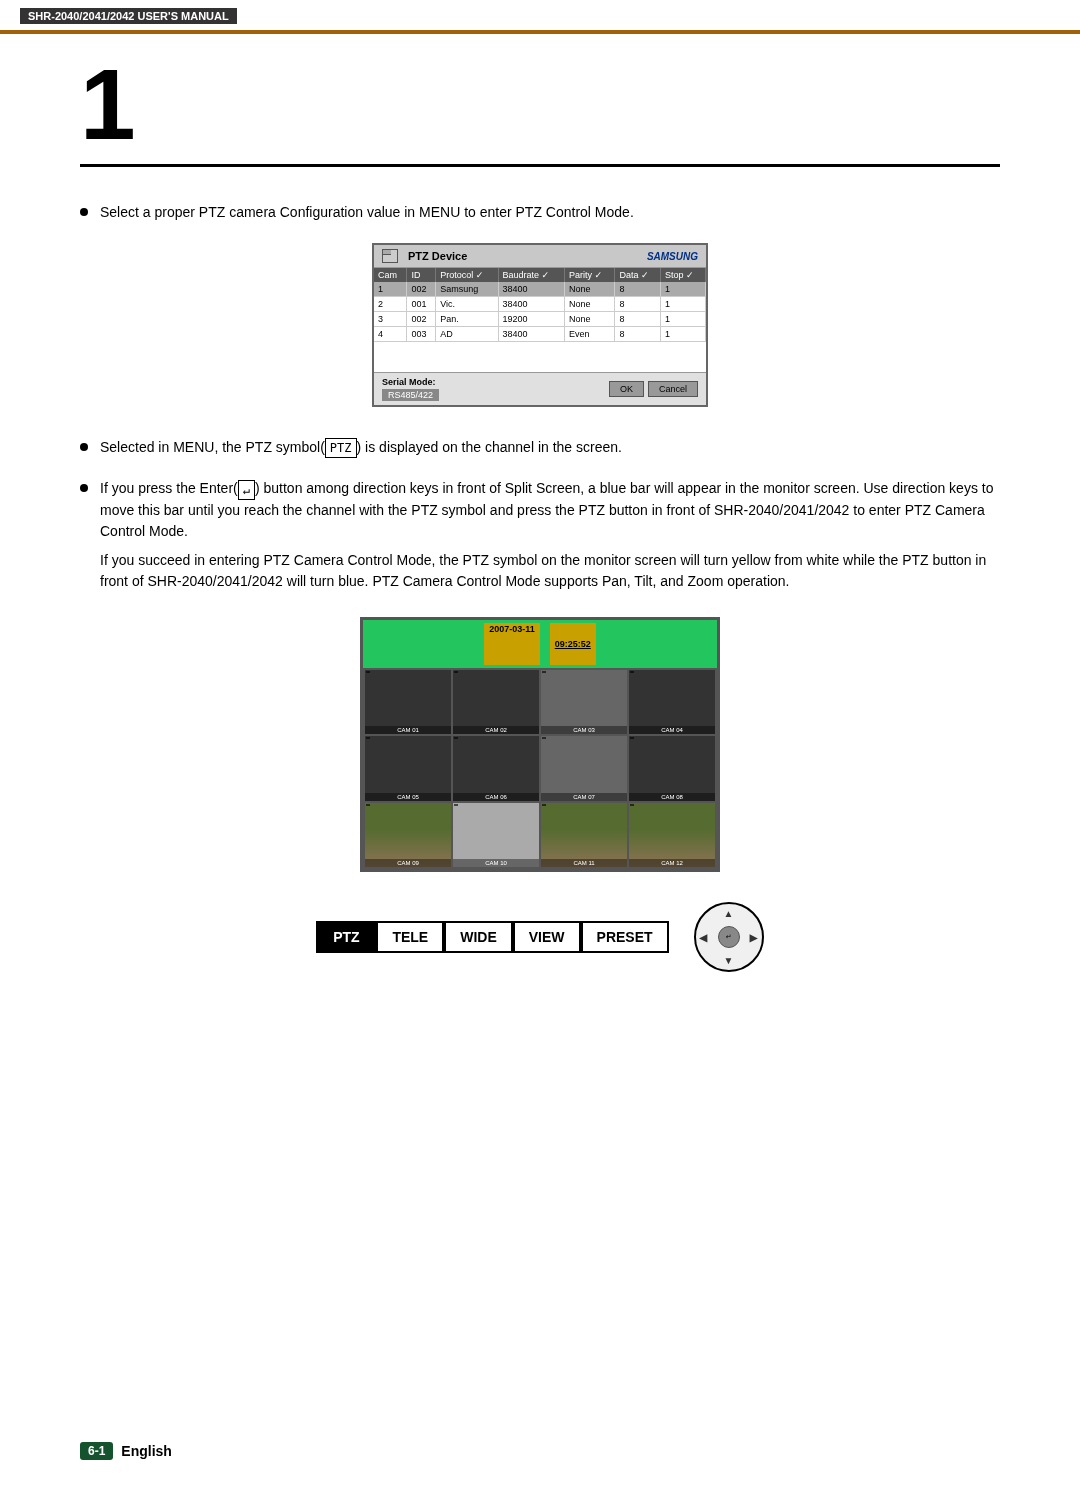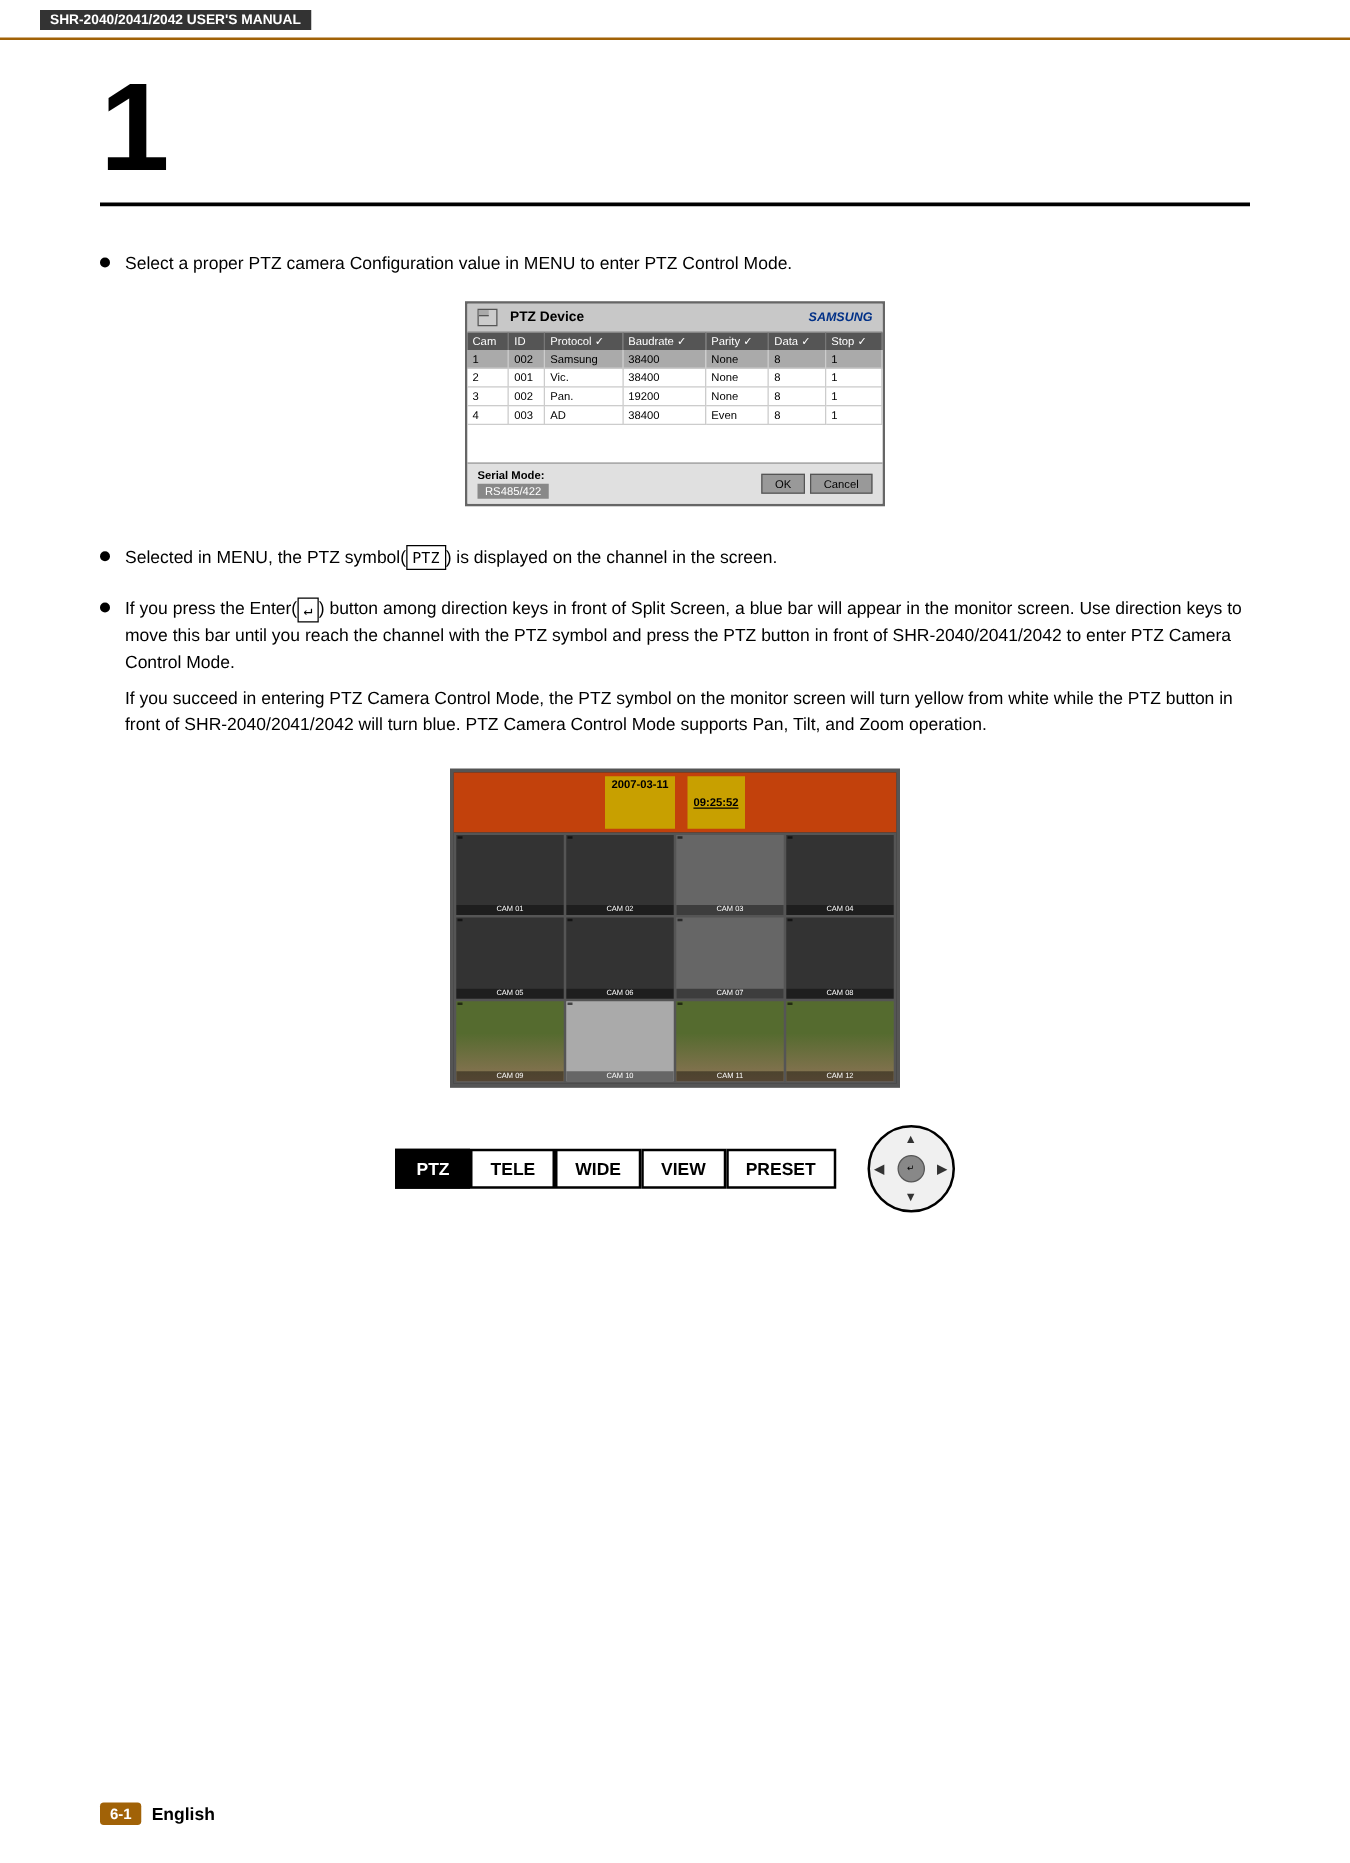--- a/index.html
+++ b/index.html
@@ -7,22 +7,22 @@
       width: 1080px;
       min-height: 1490px;
       background: #fff;
       font-family: Arial, sans-serif;
       color: #000;
       position: relative;
     }
 
     
     .header-bar {
-      border-bottom: 2px solid #a16207;
-      padding: 6px 32px;
+      border-bottom: 4px solid #a16207;
+      padding: 6px 20px;
       margin-bottom: 0;
     }
     .header-bar span {
       font-size: 11px;
       font-weight: bold;
       background: #333;
       color: #fff;
       padding: 2px 8px;
     }
 
@@ -175,21 +175,21 @@
       display: flex;
       justify-content: center;
       margin: 25px 0 30px 0;
     }
     .camera-grid-box {
       border: 3px solid #555;
       background: #222;
       width: 360px;
     }
     .camera-grid-top-bar {
-      background: #c2410c;
+      background: #22c55e;
       display: flex;
       justify-content: center;
       gap: 10px;
       padding: 3px 6px;
     }
     .cam-date-badge {
       background: #c8a000;
       color: #000;
       font-size: 9px;
       font-weight: bold;
@@ -301,21 +301,21 @@
     
     .page-footer {
       position: absolute;
       bottom: 30px;
       left: 80px;
       display: flex;
       align-items: center;
       gap: 8px;
     }
     .page-badge {
-      background: #a16207;
+      background: #14532d;
       color: #fff;
       font-size: 12px;
       font-weight: bold;
       padding: 2px 8px;
       border-radius: 3px;
     }
     .page-lang {
       font-size: 14px;
       font-weight: bold;
     }

